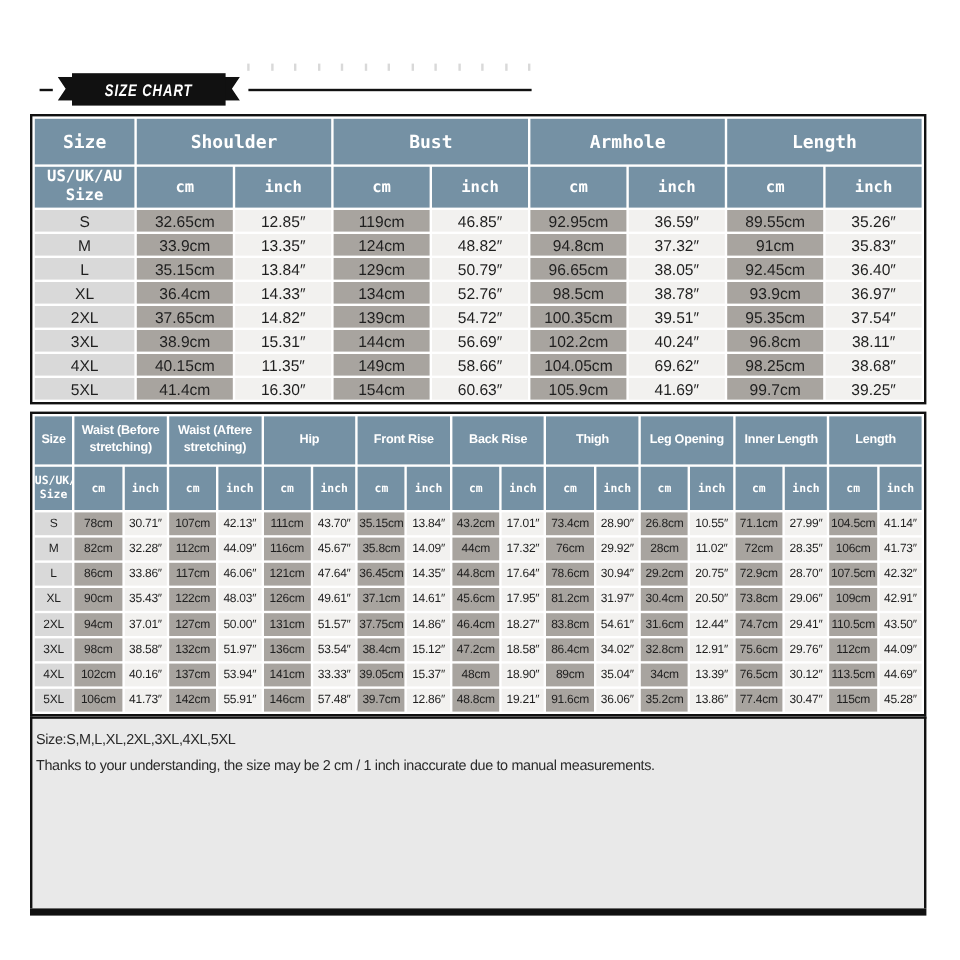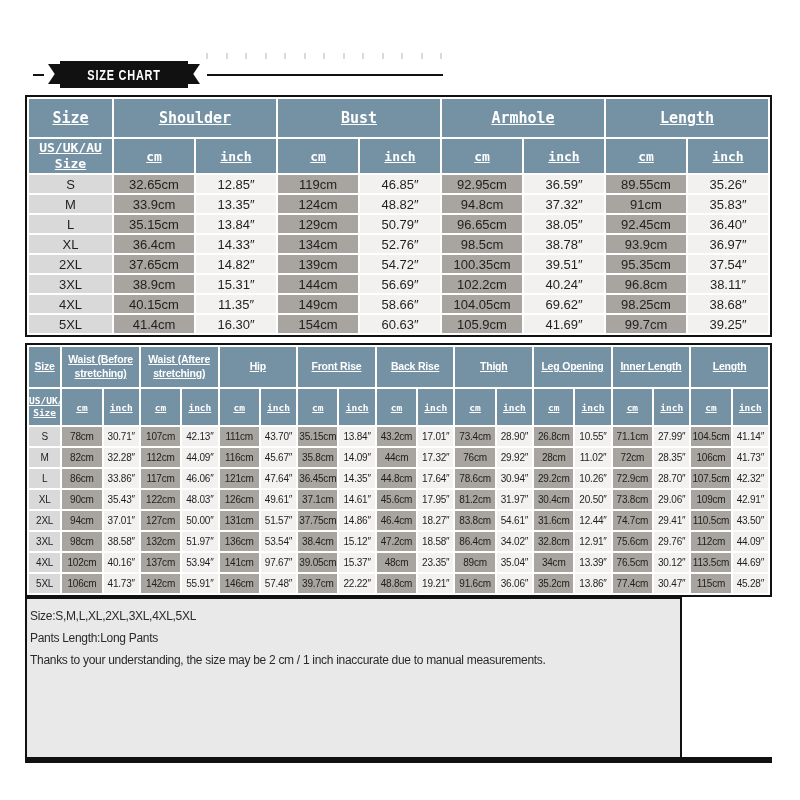--- a/index.html
+++ b/index.html
@@ -4,50 +4,50 @@
 <style>
   html,body{margin:0;padding:0;}
   body{width:800px;height:800px;background:#ffffff;font-family:"Liberation Sans",sans-serif;position:relative;overflow:hidden;}
 
   
   .ticks{position:absolute;left:206px;top:53px;height:6px;}
   .tick{position:absolute;top:0;width:2px;height:6px;background:#d9d9d9;}
   .dash{position:absolute;left:33px;top:74px;width:11px;height:2px;background:#111;}
   .hline{position:absolute;left:207px;top:74px;width:236px;height:2px;background:#111;}
   .ribbon{position:absolute;left:48px;top:61px;width:152px;height:27px;}
-  .ribbon-body{position:absolute;left:12px;right:12px;top:0;bottom:0;background:#111;display:flex;align-items:center;justify-content:center;}
+  .ribbon-body{position:absolute;left:12px;right:12px;top:0;bottom:0;background:#111;display:flex;align-items:center;justify-content:center;font-style:italic;}
   .ribbon-title{color:#fff;font-size:14px;font-weight:bold;letter-spacing:1px;transform:scaleX(0.78);white-space:nowrap;}
   .tail{position:absolute;top:3px;width:16px;height:20px;background:#111;}
   .tail-left{left:0;clip-path:polygon(0 0,100% 0,100% 100%,0 100%,42% 50%);}
   .tail-right{right:0;clip-path:polygon(0 0,100% 0,58% 50%,100% 100%,0 100%);}
 
   
   table{position:absolute;left:25px;width:747px;border-collapse:separate;border-spacing:2px;background:#fff;border:2px solid #111;table-layout:fixed;box-sizing:border-box;}
   th,td{padding:0;text-align:center;vertical-align:middle;white-space:nowrap;overflow:hidden;}
-  th.g,th.u{background:var(--header-blue);color:#fff;font-weight:bold;text-decoration:underline;}
+  th.g,th.u{background:var(--header-blue);color:#fff;font-weight:bold;}
   th.g{font-family:"DejaVu Sans Mono","Liberation Mono",monospace;}
   th.u{font-family:"DejaVu Sans Mono","Liberation Mono",monospace;}
   th.sz{background:var(--size-cell);color:#1f1f1f;font-weight:normal;}
   td.cm{background:var(--cm-cell);color:#1f1f1f;}
   td.in{background:var(--inch-cell);color:#1f1f1f;}
 
   #t1{top:95px;}
   #t1 thead tr:nth-child(1) th{height:38px;font-size:15px;}
   #t1 thead tr:nth-child(2) th{height:34px;font-size:13px;}
   #t1 thead th.us{font-size:12px;white-space:normal;line-height:1.25;}
   #t1 tbody th,#t1 tbody td{height:18px;font-size:13px;}
 
   #t2{top:343px;}
   #t2 thead tr:nth-child(1) th{height:40px;font-size:10.5px;font-family:"Liberation Sans",sans-serif;font-weight:600;letter-spacing:-0.2px;white-space:normal;line-height:1.3;}
   #t2 thead tr:nth-child(2) th{height:36px;font-size:9.5px;}
   #t2 thead th.us{font-size:8px;white-space:normal;line-height:1.3;}
   #t2 tbody th,#t2 tbody td{height:19px;font-size:10px;letter-spacing:-0.2px;}
 
   
-  .notes{position:absolute;left:25px;top:597px;width:657px;height:160px;background:var(--notes-bg);box-sizing:border-box;border:2px solid #111;border-bottom:none;padding:6px 6px 0 3px;}
+  .notes{position:absolute;left:25px;top:597px;width:747px;height:160px;background:var(--notes-bg);box-sizing:border-box;border:2px solid #111;border-bottom:none;padding:6px 6px 0 3px;}
   .note-line{font-size:12px;color:#2a2a2a;letter-spacing:-0.3px;line-height:22.2px;white-space:nowrap;}
   .bottom-bar{position:absolute;left:25px;top:757px;width:747px;height:6px;background:#111;}
 </style>
 </head>
 <body style="--header-blue: #7591a4; --cm-cell: #a8a49f; --inch-cell: #f2f1ef; --size-cell: #d9d9d9; --notes-bg: #e9e9e9;">
 
 <div class="ticks">
     <span class="tick" style="left: 0px;"></span>
     <span class="tick" style="left: 19.5px;"></span>
     <span class="tick" style="left: 39px;"></span>
@@ -304,21 +304,21 @@
         <td class="in">46.06″</td>
         <td class="cm">121cm</td>
         <td class="in">47.64″</td>
         <td class="cm">36.45cm</td>
         <td class="in">14.35″</td>
         <td class="cm">44.8cm</td>
         <td class="in">17.64″</td>
         <td class="cm">78.6cm</td>
         <td class="in">30.94″</td>
         <td class="cm">29.2cm</td>
-        <td class="in">10.26″</td>
+        <td class="in">20.75″</td>
         <td class="cm">72.9cm</td>
         <td class="in">28.70″</td>
         <td class="cm">107.5cm</td>
         <td class="in">42.32″</td>
       </tr>
       <tr>
         <th class="sz">XL</th>
         <td class="cm">90cm</td>
         <td class="in">35.43″</td>
         <td class="cm">122cm</td>
@@ -380,56 +380,55 @@
         <td class="cm">112cm</td>
         <td class="in">44.09″</td>
       </tr>
       <tr>
         <th class="sz">4XL</th>
         <td class="cm">102cm</td>
         <td class="in">40.16″</td>
         <td class="cm">137cm</td>
         <td class="in">53.94″</td>
         <td class="cm">141cm</td>
-        <td class="in">97.67″</td>
+        <td class="in">33.33″</td>
         <td class="cm">39.05cm</td>
         <td class="in">15.37″</td>
         <td class="cm">48cm</td>
-        <td class="in">23.35″</td>
+        <td class="in">18.90″</td>
         <td class="cm">89cm</td>
         <td class="in">35.04″</td>
         <td class="cm">34cm</td>
         <td class="in">13.39″</td>
         <td class="cm">76.5cm</td>
         <td class="in">30.12″</td>
         <td class="cm">113.5cm</td>
         <td class="in">44.69″</td>
       </tr>
       <tr>
         <th class="sz">5XL</th>
         <td class="cm">106cm</td>
         <td class="in">41.73″</td>
         <td class="cm">142cm</td>
         <td class="in">55.91″</td>
         <td class="cm">146cm</td>
         <td class="in">57.48″</td>
         <td class="cm">39.7cm</td>
-        <td class="in">22.22″</td>
+        <td class="in">12.86″</td>
         <td class="cm">48.8cm</td>
         <td class="in">19.21″</td>
         <td class="cm">91.6cm</td>
         <td class="in">36.06″</td>
         <td class="cm">35.2cm</td>
         <td class="in">13.86″</td>
         <td class="cm">77.4cm</td>
         <td class="in">30.47″</td>
         <td class="cm">115cm</td>
         <td class="in">45.28″</td>
       </tr>
     </tbody>
   </table>
 
 <div class="notes">
     <div class="note-line">Size:S,M,L,XL,2XL,3XL,4XL,5XL</div>
-    <div class="note-line">Pants Length:Long Pants</div>
     <div class="note-line">Thanks to your understanding, the size may be 2 cm / 1 inch inaccurate due to manual measurements.</div>
   </div>
 <div class="bottom-bar"></div>
 
 </body></html>

